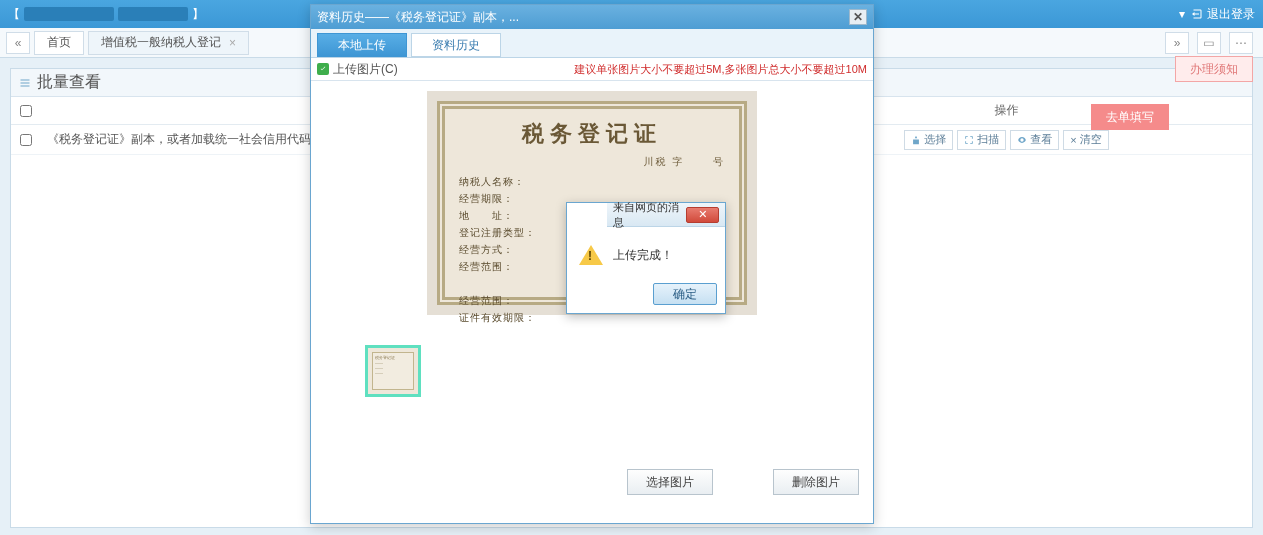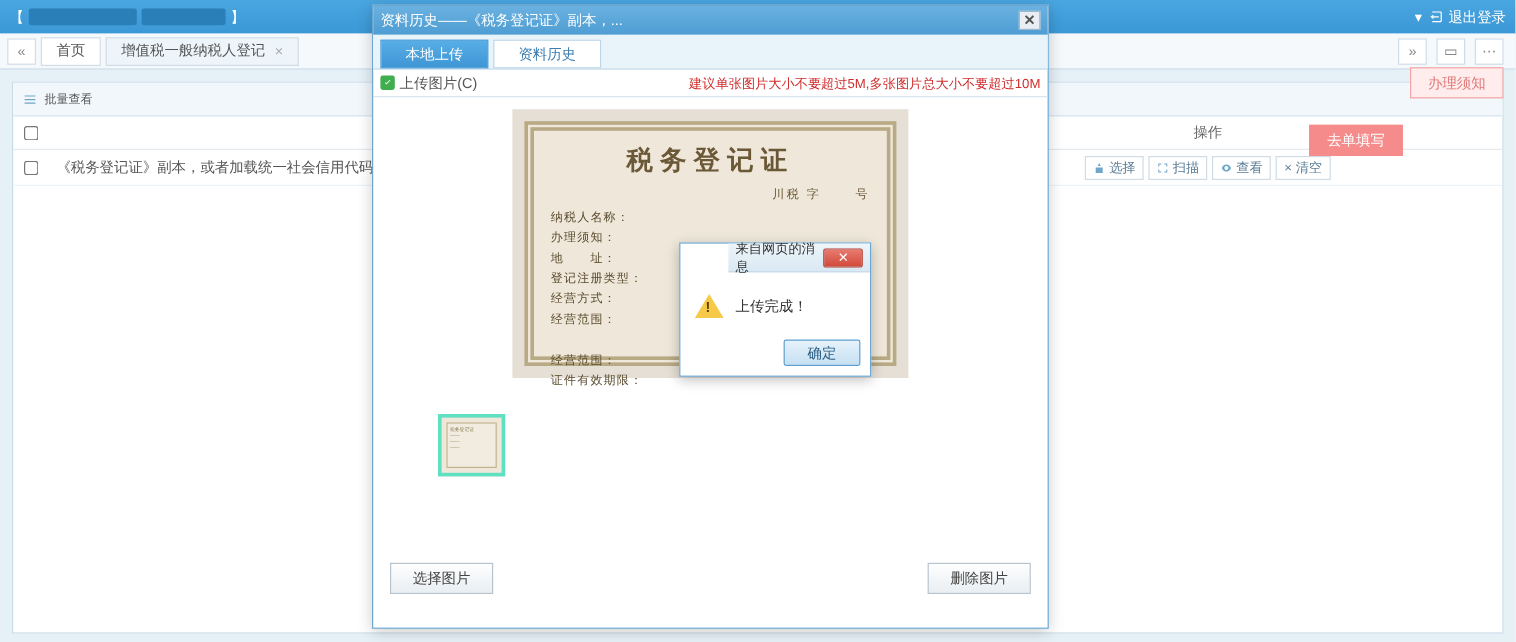--- a/index.html
+++ b/index.html
@@ -23,21 +23,21 @@
   .tabsrow-spacer { flex:1; }
   .tabsrow .right-ctrls { display:flex; gap:4px; }
 
   
   .main { position:relative; padding: 10px; }
   .panel { background:#fff; border:1px solid #c9dbe8; height: 460px; position:relative; }
   .action-btns { position:absolute; top:-2px; right:10px; display:flex; gap:6px; z-index:2; }
   .action-btns .btn { height:26px; padding:0 14px; border:1px solid #f3a6a6; background:#ffecec; color:#e07878; display:flex; align-items:center; font-size:12px; cursor:pointer; }
   .action-btns .btn.primary { background:#f58b8b; color:#fff; border-color:#f58b8b;margin-top:48px; }
 
-  .panel-head { height:28px; background:#f2f7fb; border-bottom:1px solid #d8e4ee; display:flex; align-items:center; padding:0 8px; font-size:10px; color:#555; gap:6px; }
+  .panel-head { height:28px; background:#f2f7fb; border-bottom:1px solid #d8e4ee; display:flex; align-items:center; padding:0 8px; font-size:16px; color:#555; gap:6px; }
   .panel-head svg { width:12px; height:12px; fill:#6fa6c9; }
 
   .grid-head { display:flex; height:28px; border-bottom:1px solid #e3ebf1; align-items:center; color:#666; font-size:12px; }
   .grid-head .c1 { width:30px; display:flex; justify-content:center; }
   .grid-head .c2 { flex:0 0 720px; text-align:right; padding-right:12px; }
   .grid-head .c3 { flex:1; text-align:center; }
   .grid-row { display:flex; height:30px; border-bottom:1px solid #eef3f7; align-items:center; font-size:12px; }
   .grid-row .c1 { width:30px; display:flex; justify-content:center; }
   .grid-row .c2 { flex:0 0 720px; padding-left:6px; color:#555; }
   .grid-row .c3 { flex:1; display:flex; justify-content:center; gap:4px; }
@@ -64,21 +64,21 @@
   .cert-inner { width:100%; height:100%; border:8px double #b7aa84; background:#eee7da; padding:10px 14px; position:relative; }
   .cert-title { text-align:center; font-size:22px; color:#6a5836; letter-spacing:6px; font-weight:600; margin-bottom:6px; font-family: "SimSun","STSong",serif; }
   .cert-sub { text-align:right; font-size:10px; color:#6a5836; margin-bottom:4px; letter-spacing:2px;}
   .cert-fields { font-size:10px; color:#5a4b2d; line-height:1.7; }
   .cert-fields div span.lbl { display:inline-block; letter-spacing:1px; }
 
   .thumbs { margin-top:30px; display:flex; gap:10px; padding-left:40px; }
   .thumb { width:56px; height:52px; border:3px solid #5fe0c0; background:#eee7da; padding:4px; }
   .thumb-inner { width:100%; height:100%; border:1px solid #c2b58e; background:#f2ece0; font-size:4px; color:#8a7951; padding:2px; overflow:hidden; }
 
-  .modal-footer { margin-top:auto; display:flex; justify-content:space-between; gap:92px; padding-bottom:18px; padding-top:10px; }
+  .modal-footer { margin-top:auto; display:flex; justify-content:flex-end; gap:60px; padding-bottom:18px; padding-top:10px; }
   .modal-footer button { width:86px; height:26px; border:1px solid #b8c4cd; background:linear-gradient(#fefefe,#e9eef2); font-size:12px; color:#444; cursor:pointer; }
 
   
   .alert { position:absolute; top:202px; left:566px; width:160px; background:#fff; border:1px solid #6aa6d0; box-shadow:0 3px 10px rgba(0,0,0,0.25); z-index:100; }
   .alert-title { height:24px; background:linear-gradient(#eef5fa,#d9e8f3); border-bottom:1px solid #bcd5e7; display:flex; align-items:center; padding:0 6px; font-size:11px; color:#333; justify-content:space-between;margin-left:40px; }
   .alert-title .xbtn { width:34px; height:16px; background:linear-gradient(#e87b6f,#d14a3b); border:1px solid #b53d30; border-radius:2px; display:flex; align-items:center; justify-content:center; color:#fff; cursor:pointer; font-size:11px; }
   .alert-body { padding:18px 12px 12px 12px; display:flex; align-items:center; gap:10px; }
   .alert-body .warn-icon { width:0; height:0; border-left:12px solid transparent; border-right:12px solid transparent; border-bottom:20px solid #f7c948; position:relative; }
   .alert-body .warn-icon::after { content:"!"; position:absolute; left:-3px; top:4px; font-size:12px; font-weight:bold; color:#5a4200; }
   .alert-body .msg { font-size:12px; color:#333; }
@@ -213,21 +213,21 @@
     <div class="modal-body">
       <div class="preview">
         <div class="cert">
           <div class="cert-inner">
             <div class="cert-title">税务登记证</div>
             <div class="cert-sub">
               <span>川税</span>&nbsp;<span>字</span>&nbsp;&nbsp;&nbsp;&nbsp;&nbsp;&nbsp;<span>号</span>
             </div>
             <div class="cert-fields">
               <div><span class="lbl">纳税人名称：</span></div>
-              <div><span class="lbl">办理须知：</span></div>
+              <div><span class="lbl">经营期限：</span></div>
               <div><span class="lbl">地　　址：</span></div>
               <div><span class="lbl">登记注册类型：</span></div>
               <div><span class="lbl">经营方式：</span></div>
               <div><span class="lbl">经营范围：</span></div>
               <div style="text-align:right;"><span class="lbl">核</span></div>
               <div><span class="lbl">经营范围：</span><span style="float:right;">关</span></div>
               <div><span class="lbl">证件有效期限：</span></div>
             </div>
           </div>
         </div>

